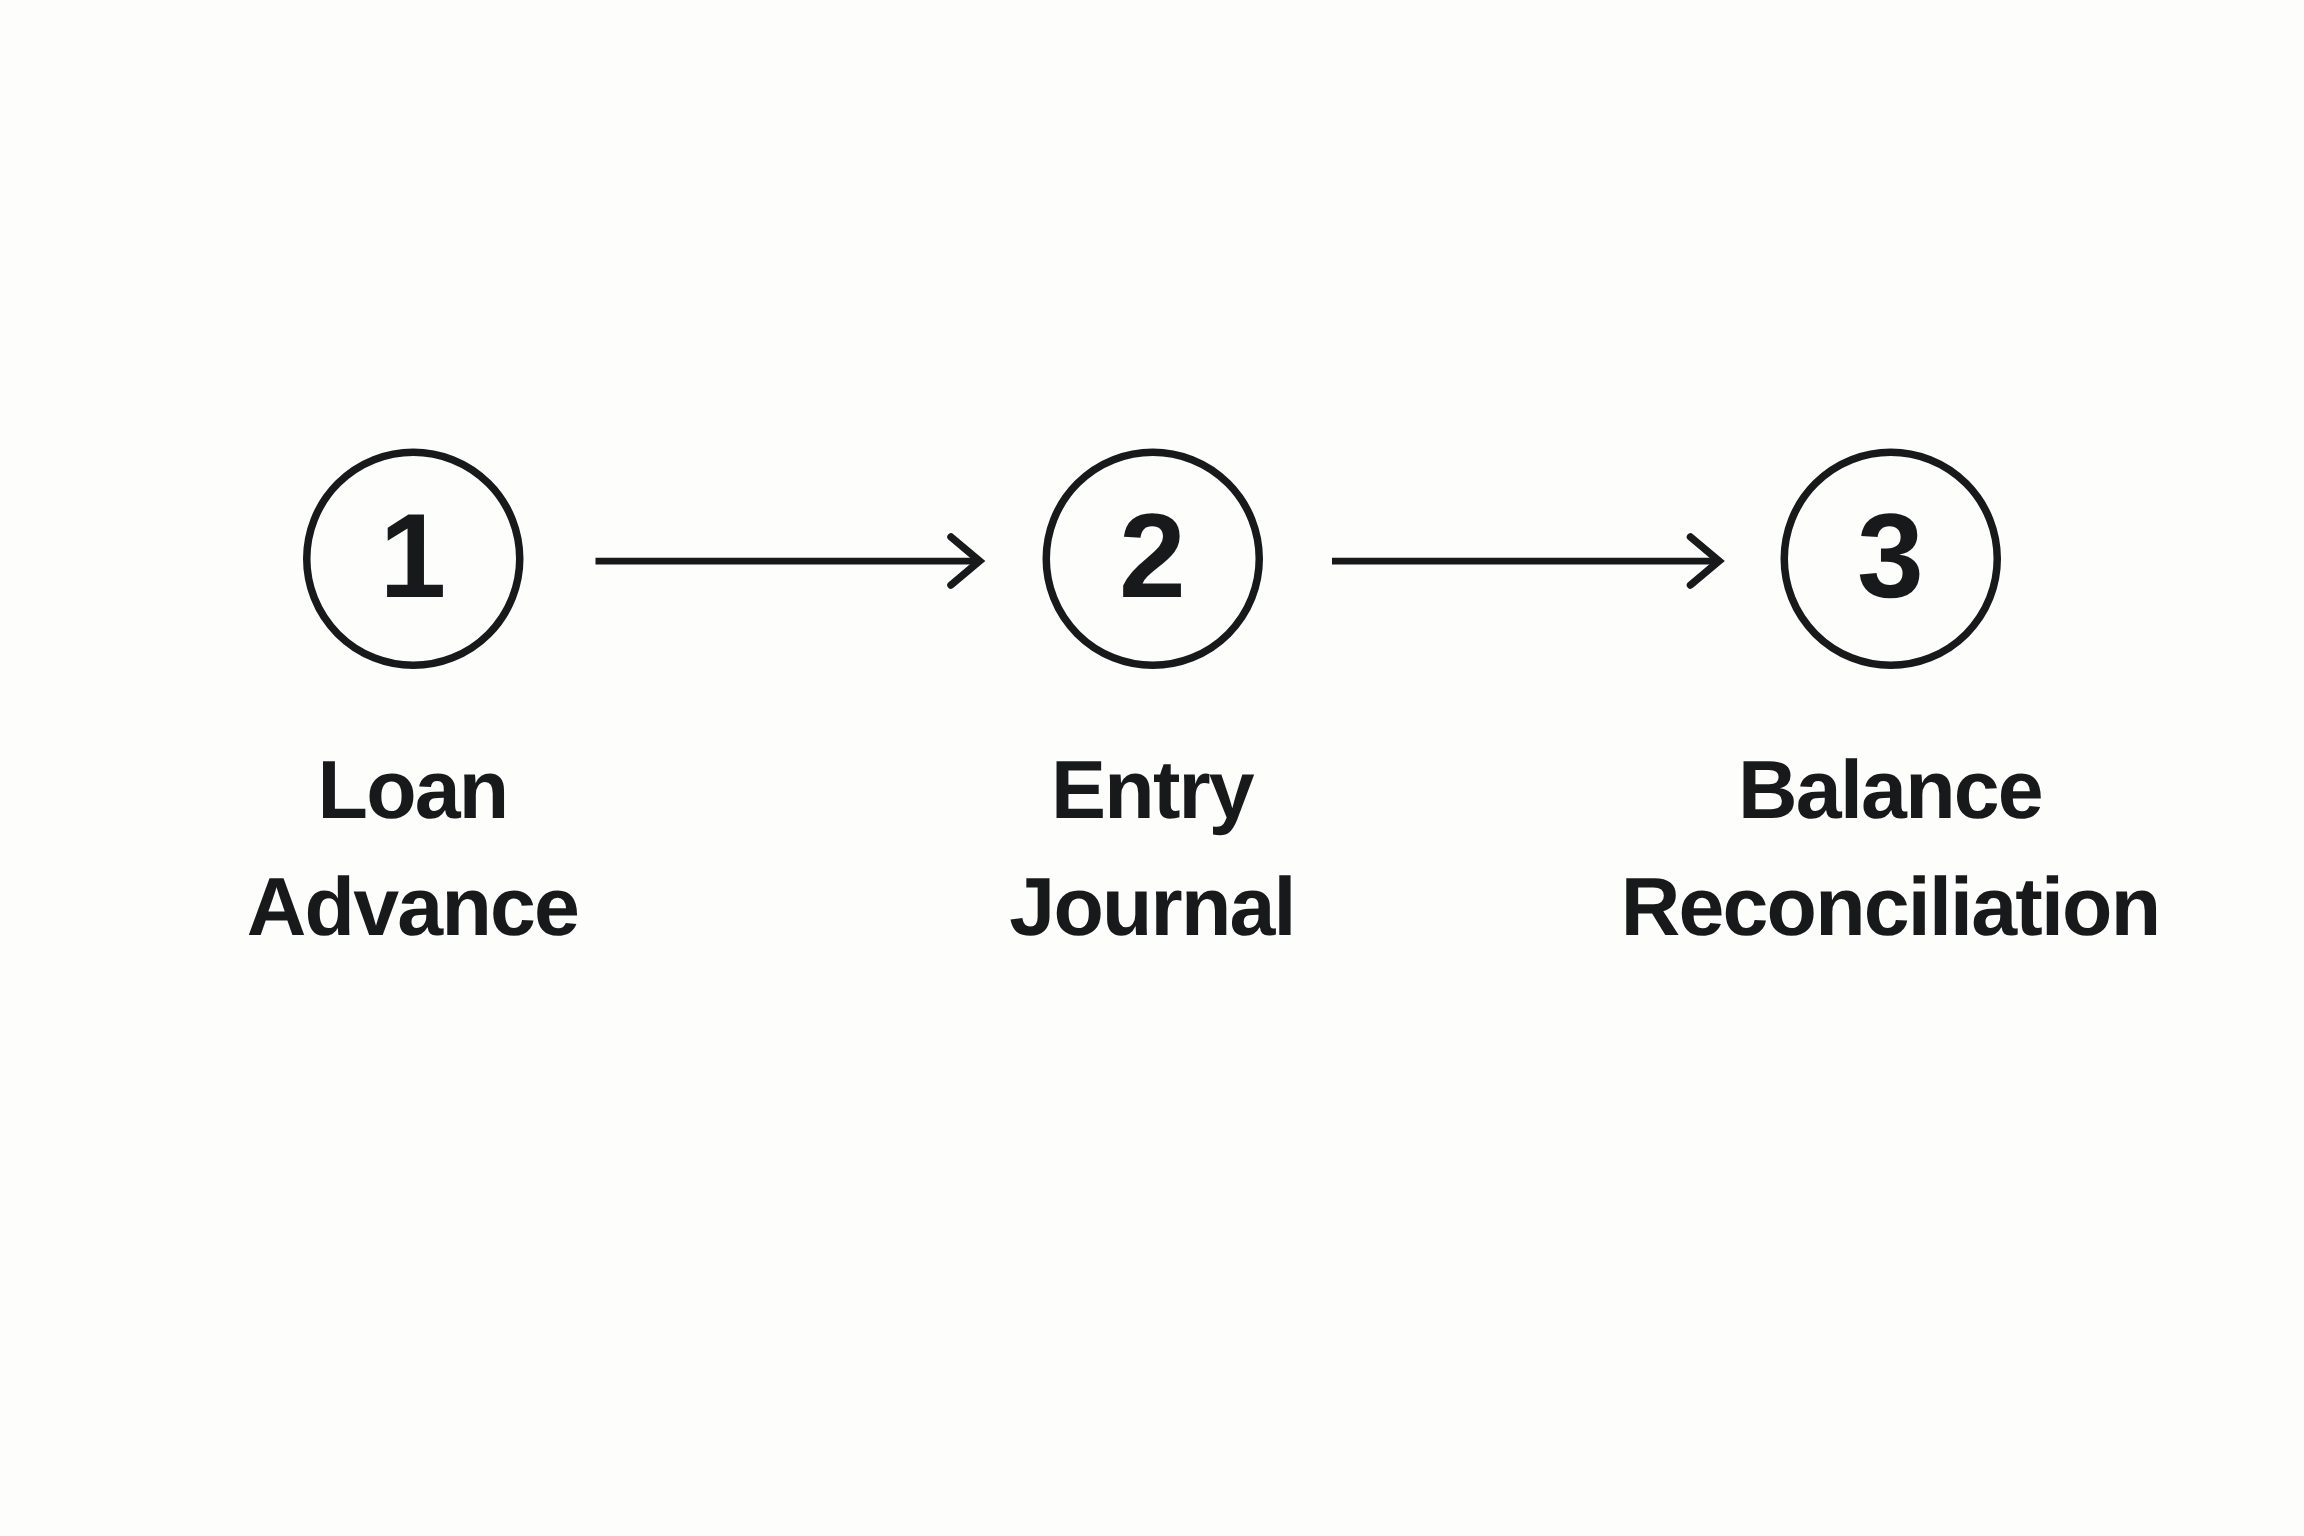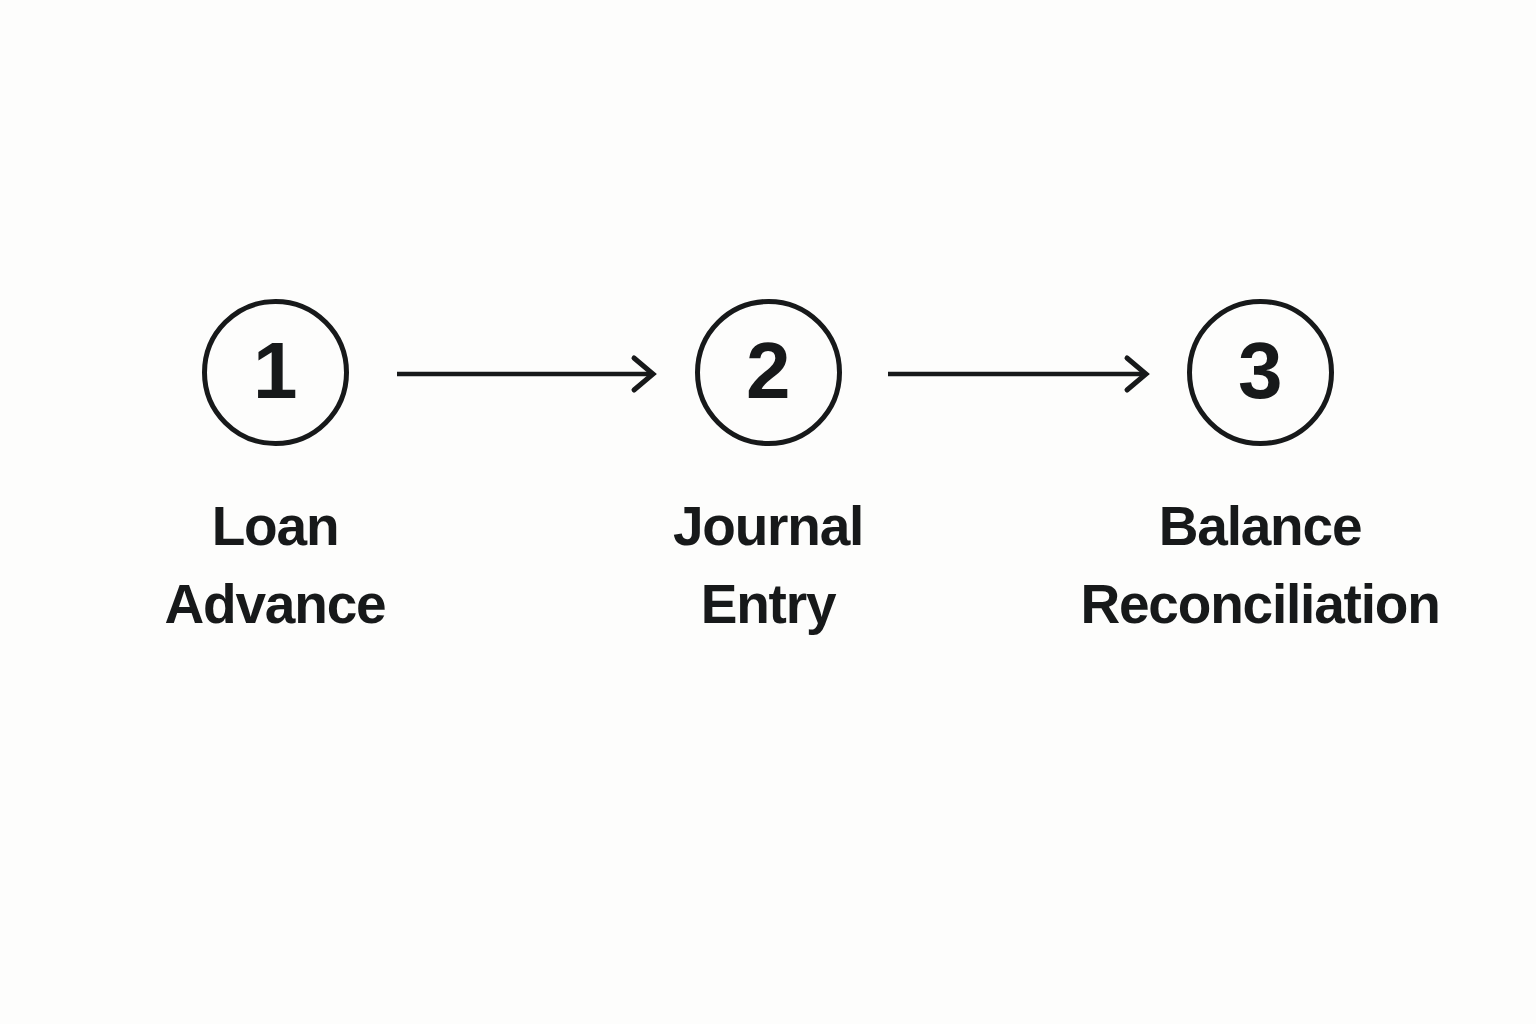--- a/index.html
+++ b/index.html
@@ -107,22 +107,22 @@
       <line x1="1" y1="18" x2="254" y2="18" stroke="#17191a" stroke-width="4.5" stroke-linecap="butt"></line>
       <polyline points="238,2 257,18 238,34" fill="none" stroke="#17191a" stroke-width="5" stroke-linecap="round" stroke-linejoin="miter"></polyline>
     </svg>
   </div>
 
   <div class="step-node" style="left:768px;">
     <div class="step-circle">
       <span class="step-number">2</span>
     </div>
     <div class="step-label">
+      <span class="step-label-line">Entry</span>
       <span class="step-label-line">Journal</span>
-      <span class="step-label-line">Entry</span>
     </div>
   </div>
 
   <div class="connector-arrow" style="left:887px;">
     <svg width="264" height="36" viewBox="0 0 264 36" xmlns="http://www.w3.org/2000/svg">
       <line x1="1" y1="18" x2="256" y2="18" stroke="#17191a" stroke-width="4.5" stroke-linecap="butt"></line>
       <polyline points="240,2 259,18 240,34" fill="none" stroke="#17191a" stroke-width="5" stroke-linecap="round" stroke-linejoin="miter"></polyline>
     </svg>
   </div>
 

